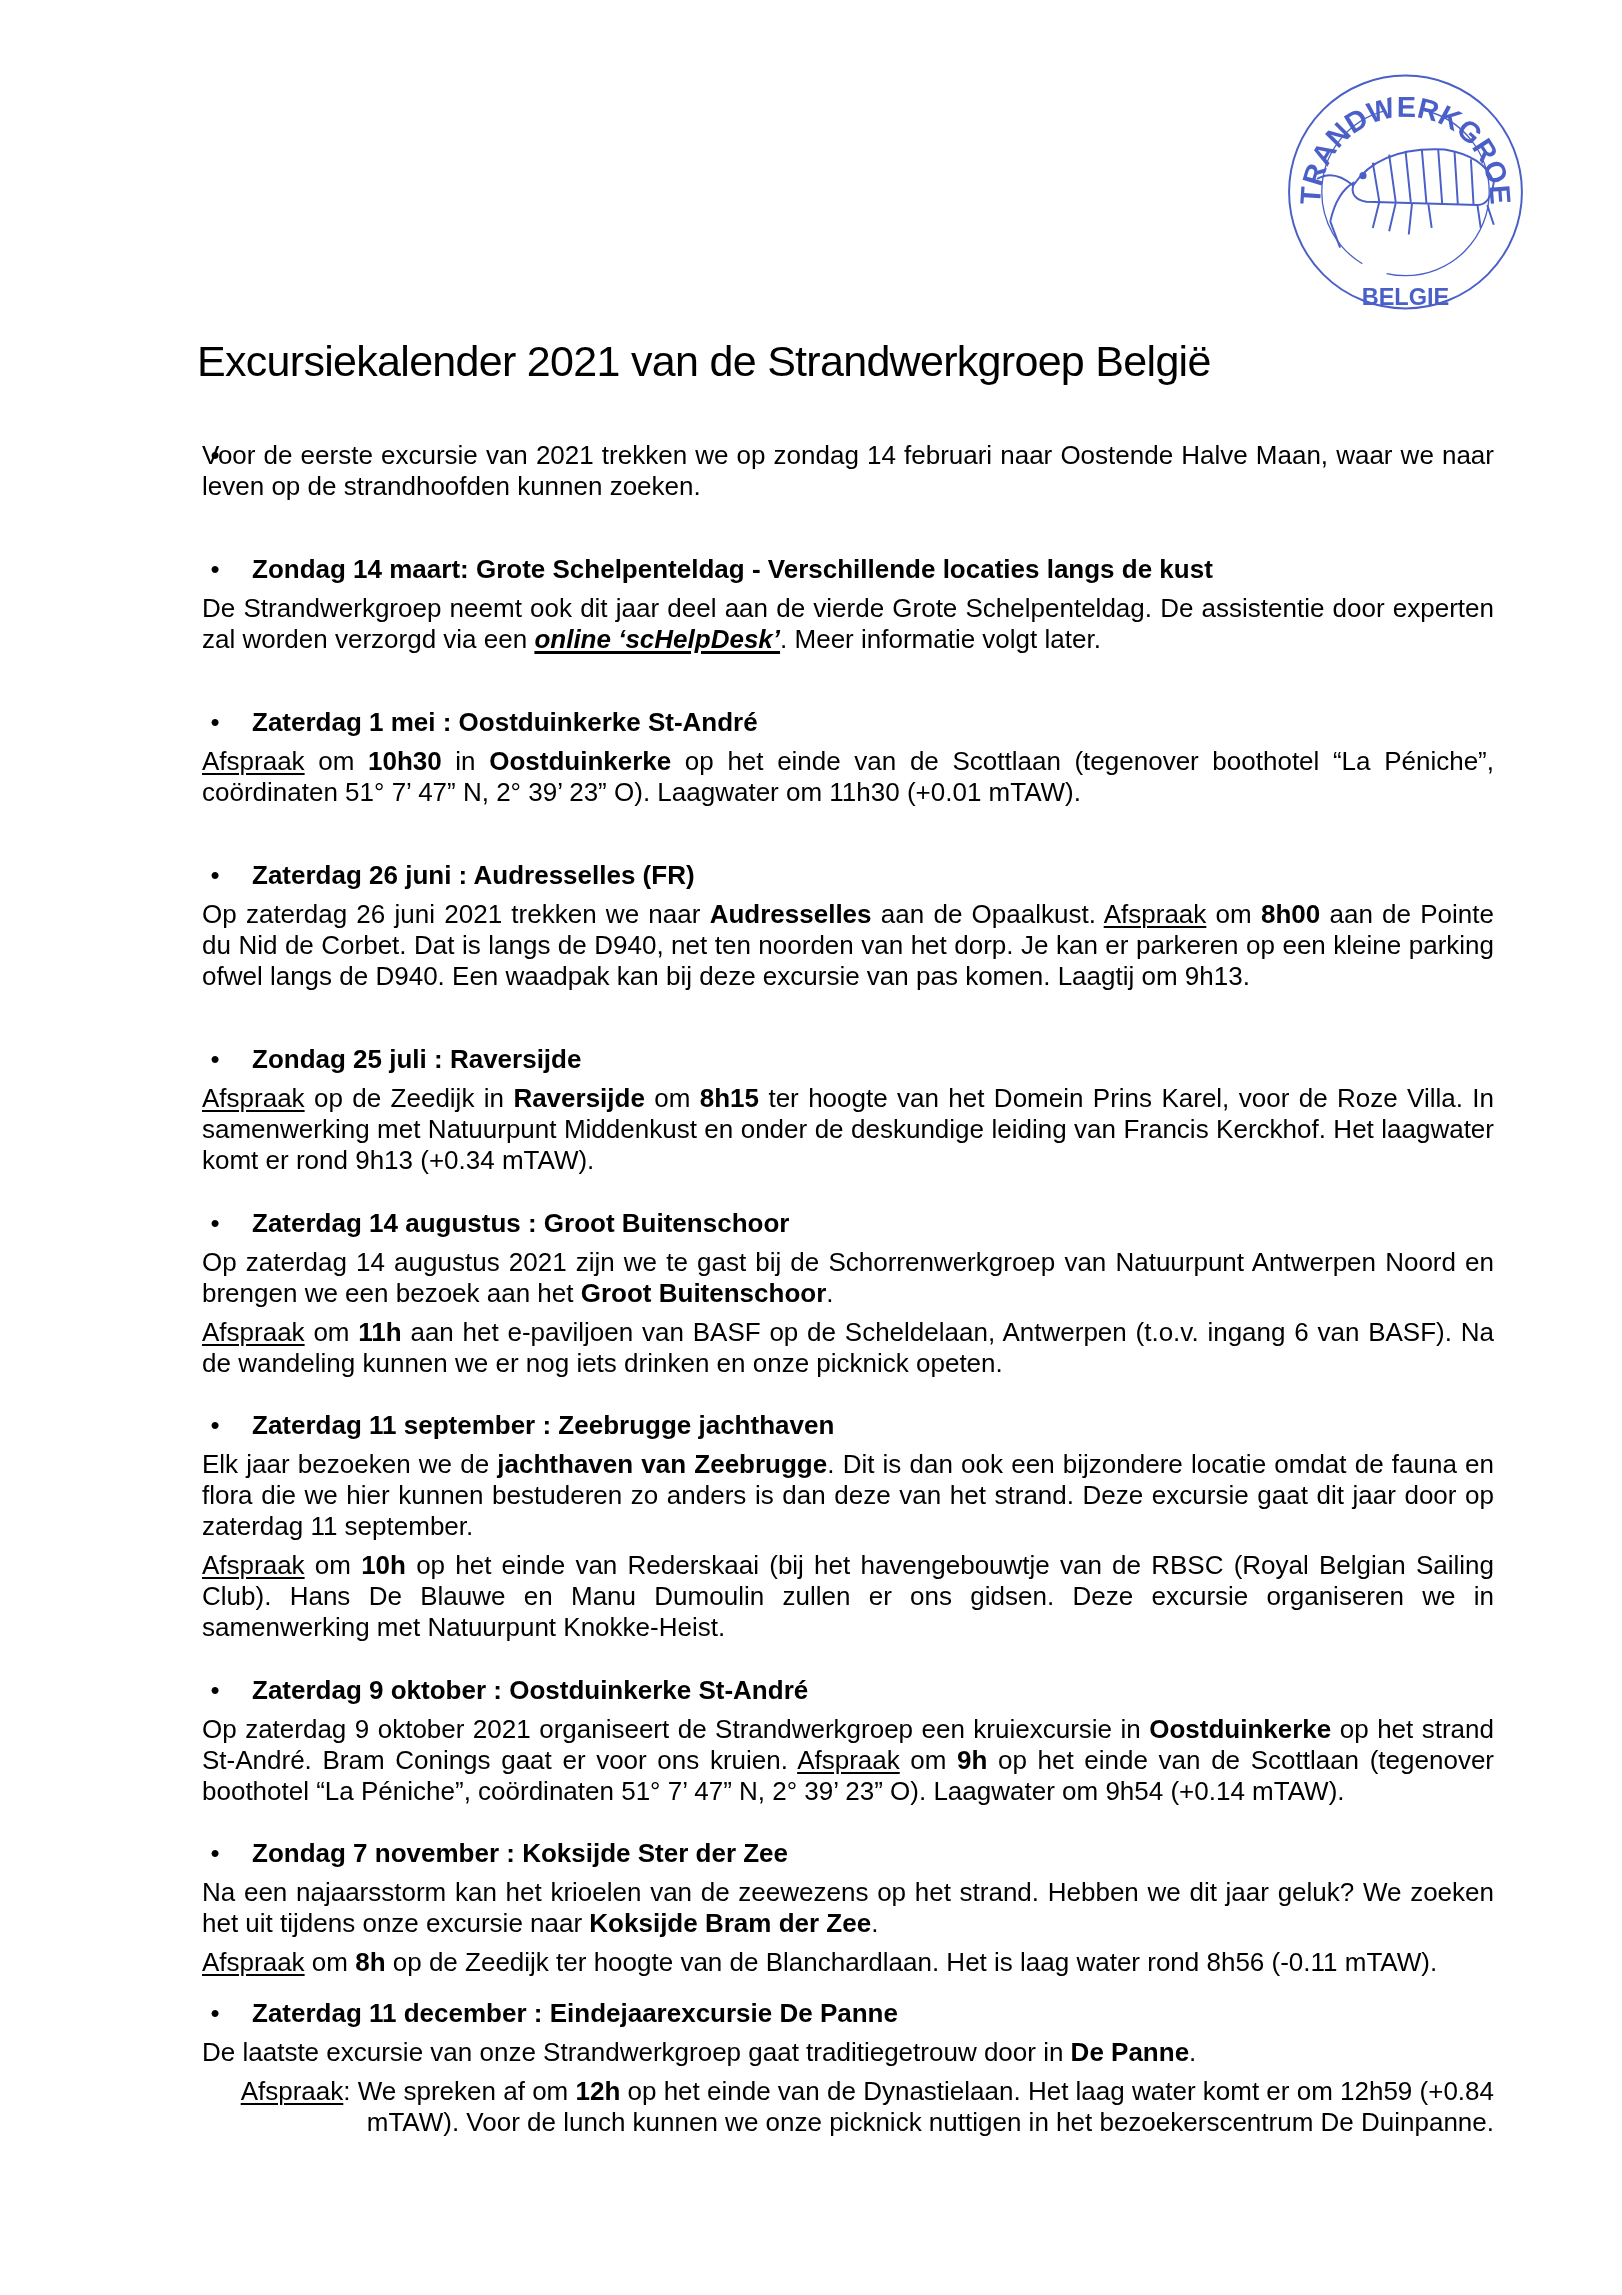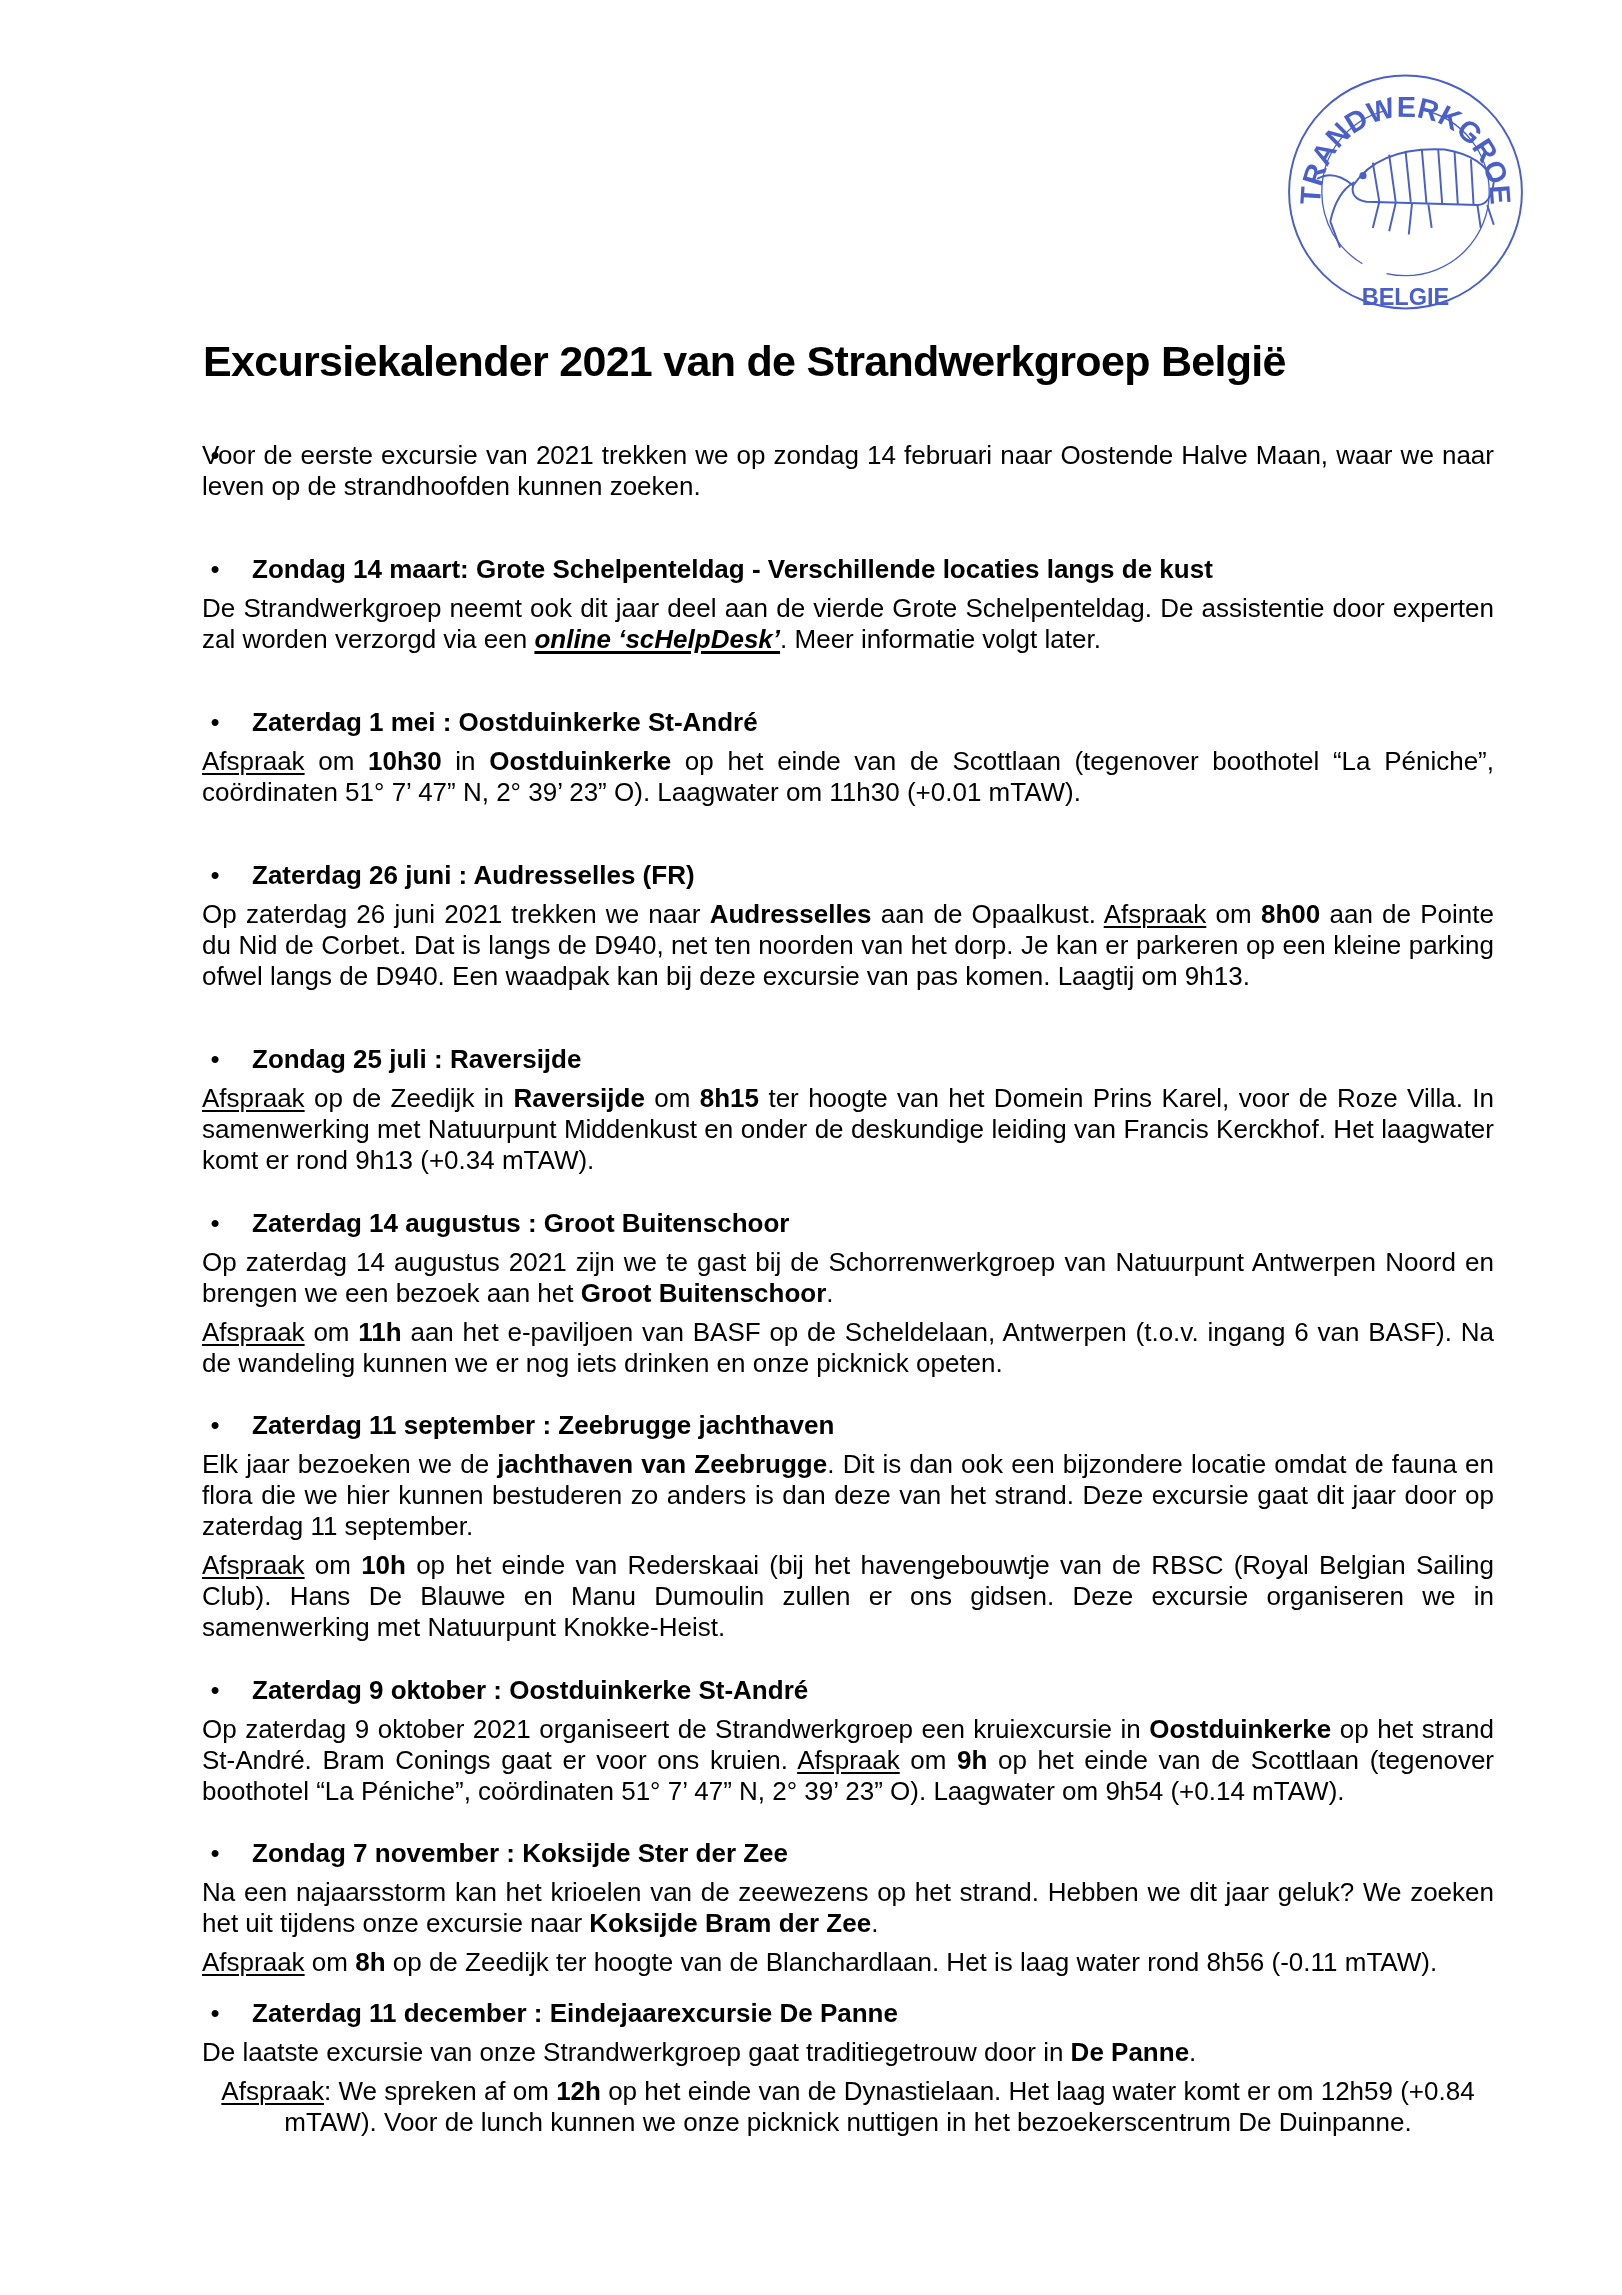--- a/index.html
+++ b/index.html
@@ -1,19 +1,19 @@
 <!DOCTYPE html>
 <html style="font-size:10.5px"><head>
 <meta charset="utf-8">
 <style>
   html, body { margin:0; padding:0; background:#ffffff; }
   body { width:1622px; height:2295px; position:relative; overflow:hidden;
          font-family:"Liberation Sans", sans-serif; color:#000; }
   .logo { position:absolute; left:1281px; top:71px; width:249px; height:242px; }
-  .title { position:absolute; left:203px; top:337px; font-size:43px; font-weight:bold;
+  .title { position:absolute; left:197px; top:337px; font-size:43px; font-weight:normal;
            letter-spacing:-0.7px; white-space:nowrap; }
   .content { position:absolute; left:194px; top:432px; width:1308px; font-size:26px; line-height:31px; }
   .event { margin:0; }
   .event-head { position:relative; font-weight:bold; padding-left:58px; margin:0; }
   .bullet { position:absolute; left:16.4px; top:0; font-weight:normal; }
   .event-body { margin:8px; text-align:justify; }
   .u { text-decoration:underline; text-decoration-thickness:2px; text-underline-offset:3.3px; }
   .b { font-weight:bold; }
   .bu { font-weight:bold; text-decoration:underline; text-decoration-thickness:2.6px; text-underline-offset:3.3px;font-style:italic; }
   .gap-lg { height:44px; }
@@ -102,17 +102,17 @@
   <div class="event">
     <p class="event-head"><span class="bullet">•</span><span>Zondag 7 november : Koksijde Ster der Zee</span></p>
     <p class="event-body"><span>Na een najaarsstorm kan het krioelen van de zeewezens op het strand. Hebben we dit jaar geluk? We zoeken het uit tijdens onze excursie naar </span><span class="b">Koksijde Bram der Zee</span><span>.</span></p>
     <p class="event-body"><span class="u">Afspraak</span><span> om </span><span class="b">8h</span><span> op de Zeedijk ter hoogte van de Blanchardlaan. Het is laag water rond 8h56 (-0.11 mTAW).</span></p>
   </div>
   <div class="gap-sm"></div>
 
   <div class="event">
     <p class="event-head"><span class="bullet">•</span><span>Zaterdag 11 december : Eindejaarexcursie De Panne</span></p>
     <p class="event-body"><span>De laatste excursie van onze Strandwerkgroep gaat traditiegetrouw door in </span><span class="b">De Panne</span><span>.</span></p>
-    <p class="event-body" style="text-align:center"><span class="u">Afspraak</span><span>: We spreken af om </span><span class="b">12h</span><span> op het einde van de Dynastielaan. Het laag water komt er om 12h59 (+0.84 mTAW). Voor de lunch kunnen we onze picknick nuttigen in het bezoekerscentrum De Duinpanne.</span></p>
+    <p class="event-body" style="text-align:right"><span class="u">Afspraak</span><span>: We spreken af om </span><span class="b">12h</span><span> op het einde van de Dynastielaan. Het laag water komt er om 12h59 (+0.84 mTAW). Voor de lunch kunnen we onze picknick nuttigen in het bezoekerscentrum De Duinpanne.</span></p>
   </div>
 
 </div>
 
 
 </body></html>

